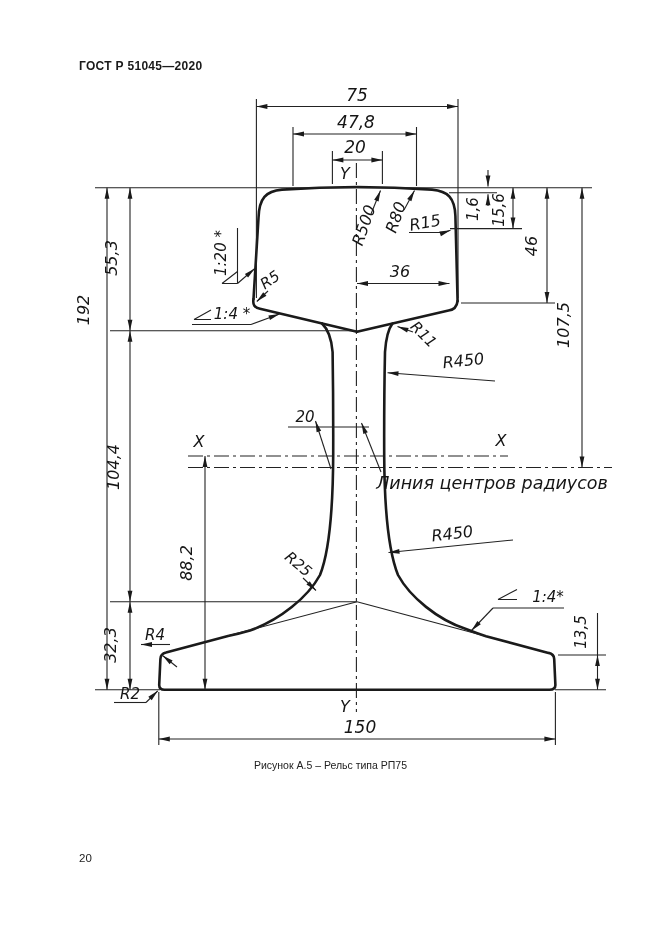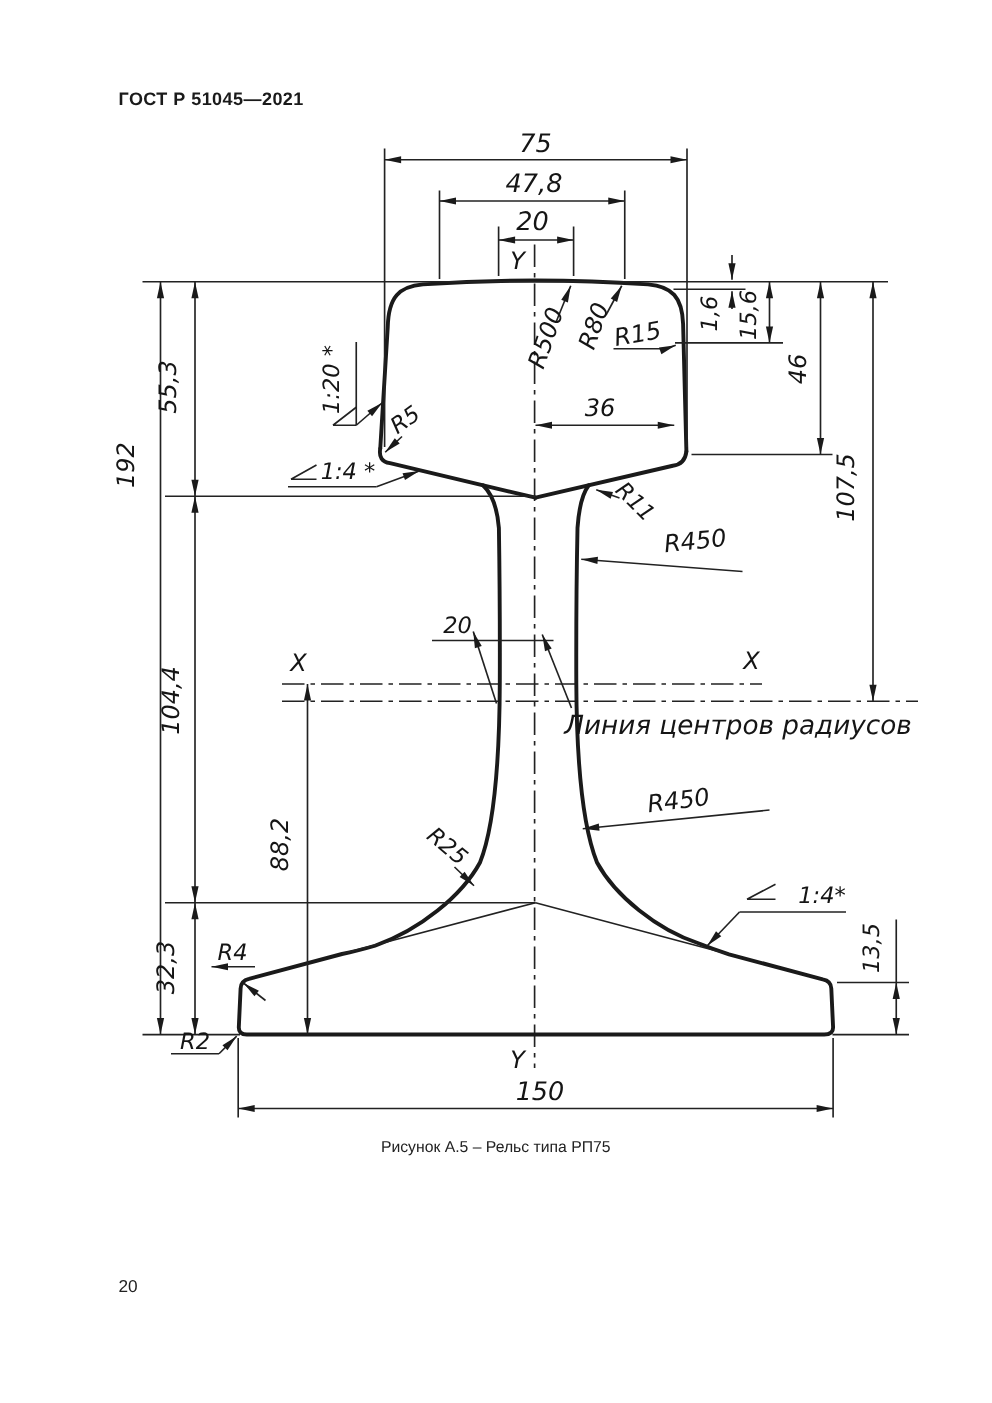--- a/index.html
+++ b/index.html
@@ -12,21 +12,21 @@
   .prof{fill:none;stroke:#1a1a1a;stroke-width:2.6;stroke-linejoin:round;stroke-linecap:round;}
   .thin{fill:none;stroke:#222;stroke-width:1.1;stroke-linecap:butt;}
   .dash{fill:none;stroke:#222;stroke-width:1.1;stroke-dasharray:15 4 3 4;}
   .lbl{font-family:"DejaVu Sans",sans-serif;font-style:italic;fill:#151515;}
   .s17{font-size:17px;} .s16{font-size:16px;} .s15{font-size:15px;}
   .mid{text-anchor:middle;}
 </style>
 </head>
 <body>
 
-<div class="hdr">ГОСТ Р 51045—2021</div>
+<div class="hdr">ГОСТ Р 51045—2020</div>
 
 <svg width="661" height="935" viewBox="0 0 661 935">
   <defs>
     <marker id="arr" markerUnits="userSpaceOnUse" markerWidth="14" markerHeight="10" refX="13" refY="5" orient="auto-start-reverse">
       <path d="M13,5 L2,2.6 L2,7.4 Z" fill="#1a1a1a"></path>
     </marker>
   </defs>
 
   <path class="dash" d="M356.4,163 V712"></path>
   <path class="dash" d="M188,456 H508"></path>

